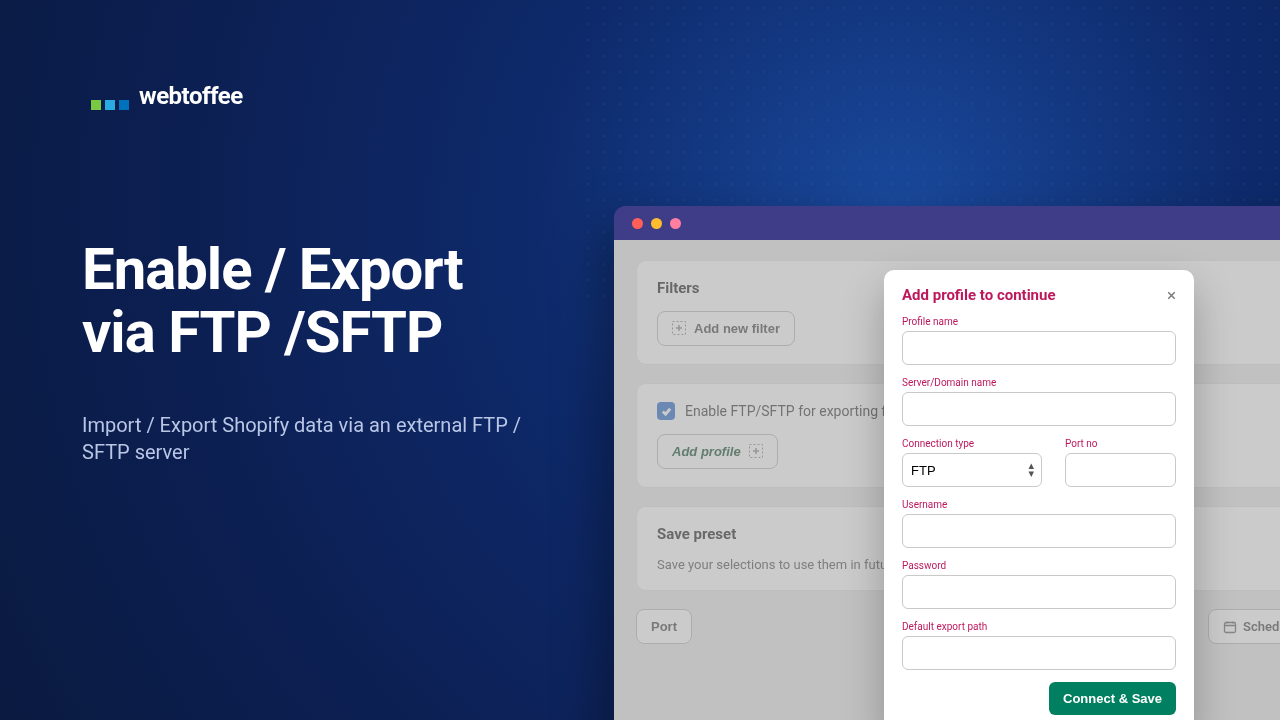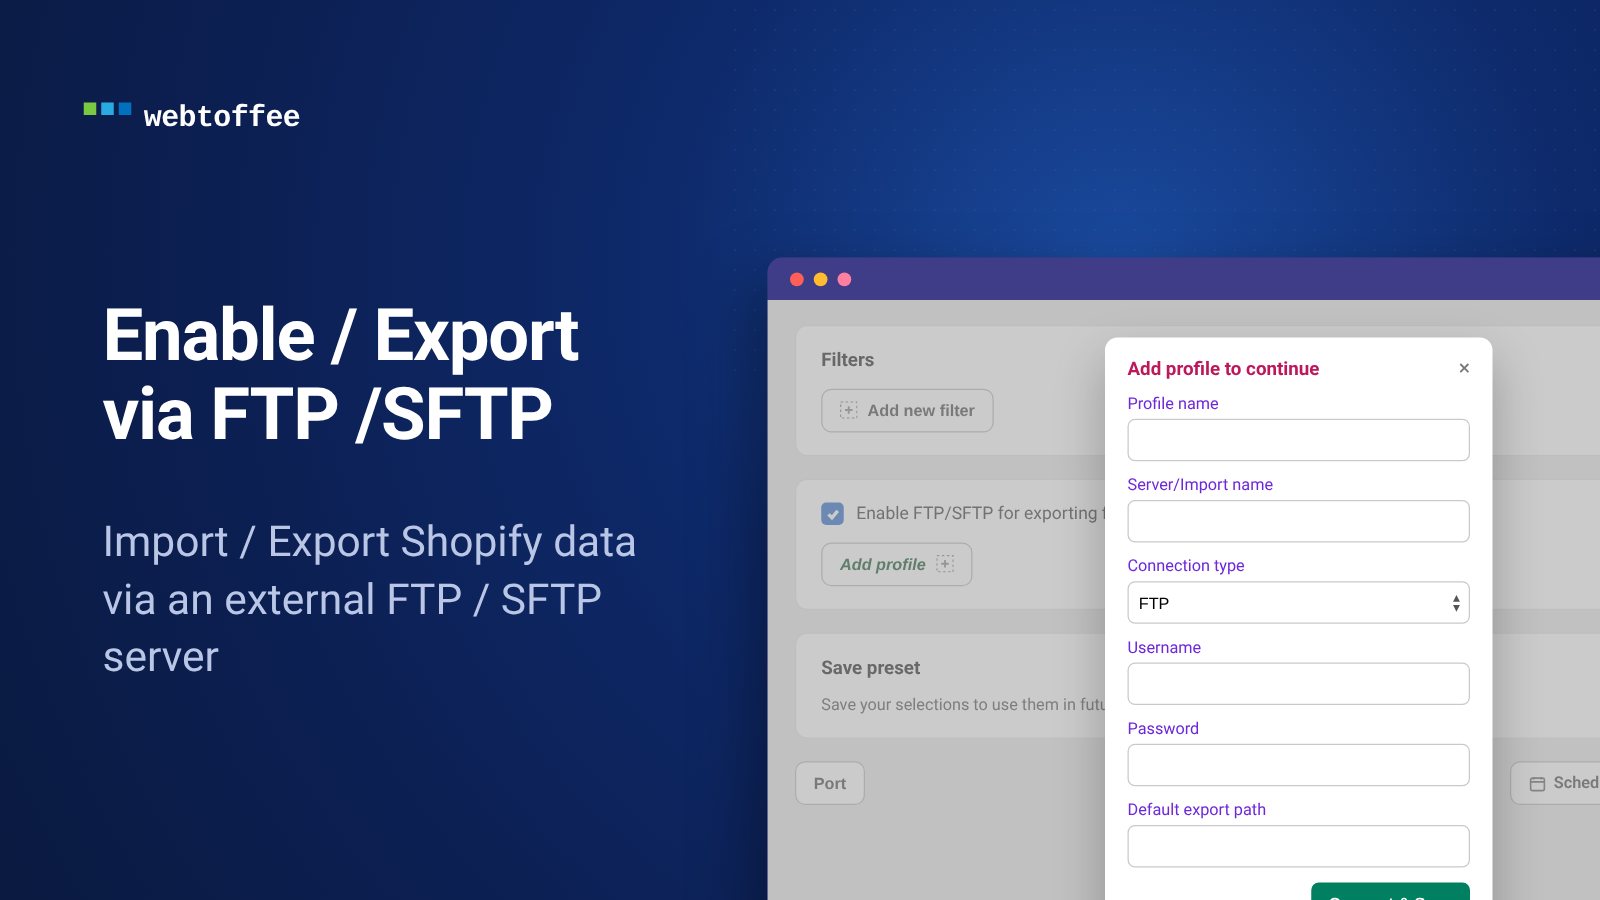--- a/index.html
+++ b/index.html
@@ -1,26 +1,26 @@
 <!DOCTYPE html>
 <html><head>
 <meta charset="utf-8">
 <style>
   * { box-sizing: border-box; margin: 0; padding: 0; }
   html, body { width: 1280px; height: 720px; overflow: hidden; font-family: -apple-system, BlinkMacSystemFont, "Segoe UI", Roboto, sans-serif; }
   body { background: radial-gradient(circle at 70% 30%, #1a4a9e 0%, #0e2a6b 35%, #0c1f52 70%, #0a1a40 100%); position: relative; }
   .dots { position: absolute; top:0; right:0; width: 700px; height: 300px; opacity: .15; background-image: radial-gradient(#4a6fb5 1px, transparent 1px); background-size: 16px 16px; }
-  .logo { position: absolute; top: 82px; left: 67px; display: flex; align-items: flex-start; gap: 10px; font-family: Liberation Mono, monospace; }
+  .logo { position: absolute; top: 82px; left: 91px; display: flex; align-items: flex-end; gap: 10px; }
   .logo-squares { display:flex; gap:4px; }
   .logo-squares span { width:10px; height:10px; }
   .sq1 { background:#7ac943; } .sq2 { background:#29abe2; } .sq3 { background:#0071bc; }
   .logo-text { color:#fff; font-size: 24px; font-weight:700; letter-spacing:-.5px; }
   .headline { position:absolute; left:82px; top:238px; color:#fff; }
   .headline h1 { font-size: 58px; font-weight:700; line-height:1.08; letter-spacing:-1px; }
-  .sub { position:absolute; left:82px; top:412px; color:#b9c6e6; font-size:34px; line-height:1.35; max-width:470px; }
+  .sub { position:absolute; left:82px; top:412px; color:#b9c6e6; font-size:20px; line-height:1.35; max-width:470px; }
   .browser-window { position:absolute; top:206px; left:614px; width:720px; height:560px; border-radius:12px 12px 0 0; overflow:hidden; background:#3f3d88; box-shadow: -12px 20px 50px rgba(0,0,0,.35); }
   .window-chrome { height:34px; background:#3f3d88; display:flex; align-items:center; padding-left:18px; gap:8px; }
   .window-chrome span { width:11px; height:11px; border-radius:50%; }
   .dot-r { background:#ff5f57; } .dot-y { background:#febc2e; } .dot-g { background:#fe7fa0; }
   .app { position:relative; background:#e9e9e9; height:100%; padding:20px 22px; }
   .dim-overlay { position:absolute; inset:0; background:rgba(160,160,160,.55); z-index:5; }
   .card { background:#fff; border:1px solid #e3e3e3; border-radius:10px; padding:18px 20px; margin-bottom:18px; }
   .card-title { font-size:15px; font-weight:700; color:#252525; margin-bottom:14px; }
   .btn { display:inline-flex; gap:8px; padding:9px 14px; border:1px solid #bcbcbc; background:#fff; border-radius:8px; font-size:13px; color:#4a4a4a; cursor:pointer; font-weight:600; }
   .btn-italic { font-style:italic; color:#14532d; }
@@ -30,21 +30,21 @@
   .chk { width:18px; height:18px; border-radius:4px; background:#2c6ecb; display:flex; align-items:center; justify-content:center; }
   .chk svg { width:11px; height:11px; stroke:#fff; stroke-width:3; fill:none; }
   .save-sub { font-size:13px; color:#555; }
   .bottom-bar { display:flex; justify-content:space-between; align-items:center; margin-top:8px; }
   .sched { display:flex; align-items:center; gap:6px; color:#4a4a4a; font-size:13px; font-weight:600; border:1px solid #bcbcbc; border-radius:8px; padding:9px 14px; background:#fff; }
   .modal { position:absolute; z-index:10; top:30px; right:140px; width:310px; background:#fff; border-radius:10px; box-shadow:0 18px 40px rgba(0,0,0,.25); padding:16px 18px 18px 18px; }
   .modal-head { display:flex; justify-content:space-between; align-items:center; margin-bottom:12px; }
   .modal-title { font-size:15px; font-weight:700; color:#be185d; }
   .close { color:#777; font-size:17px; cursor:pointer; line-height:1; }
   .field { margin-bottom:12px; }
-  .field label { font-size:13px; color:#6d28d9; display:block; margin-bottom:4px; }
+  .field label { font-size:10px; color:#be185d; display:block; margin-bottom:4px; }
   .field input, .field select { width:100%; height:34px; border:1px solid #c9c9c9; border-radius:6px; padding:4px 8px; font-size:13px; background:#fff; }
   .field select { appearance:none; -webkit-appearance:none; background:#fff; padding-right:26px; }
   .select-wrap { position:relative; }
   .select-wrap .chev { position:absolute; right:8px; top:50%; transform:translateY(-50%); pointer-events:none; font-size:11px; color:#555; line-height:.7; }
   .row2 { display:flex; gap:23px; }
   .row2 .field:first-child { flex:0 0 140px; } .row2 .field:last-child { flex:1; }
   .modal-foot { display:flex; justify-content:flex-end; margin-top:4px; }
   .primary-btn { background:#008060; color:#fff; border:none; border-radius:6px; padding:9px 14px; font-size:13px; font-weight:600; cursor:pointer; }
 </style>
 </head>
@@ -136,33 +136,37 @@
         <div class="modal-title">Add profile to continue</div>
         <div class="close">×</div>
       </div>
 
       <div class="field">
         <label>Profile name</label>
         <input type="text" style="">
       </div>
 
       <div class="field">
-        <label>Server/Import name</label>
+        <label>Server/Domain name</label>
         <input type="text" style="">
       </div>
 
       <div class="row2">
         <div class="field">
           <label>Connection type</label>
           <div class="select-wrap">
             <select>
               <option>FTP</option>
             </select>
             <span class="chev">▴<br>▾</span>
           </div>
+        </div>
+        <div class="field">
+          <label>Port no</label>
+          <input type="text" style="">
         </div>
       </div>
 
       <div class="field">
         <label>Username</label>
         <input type="text" style="">
       </div>
 
       <div class="field">
         <label>Password</label>

